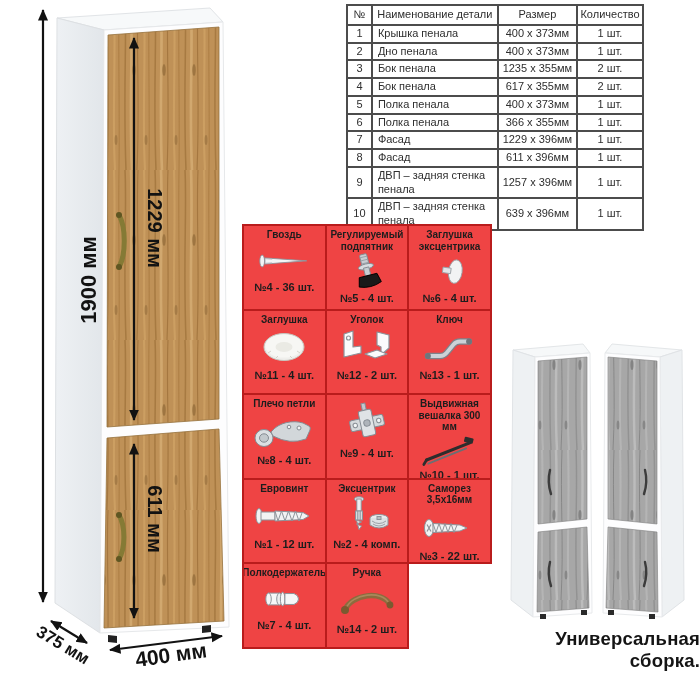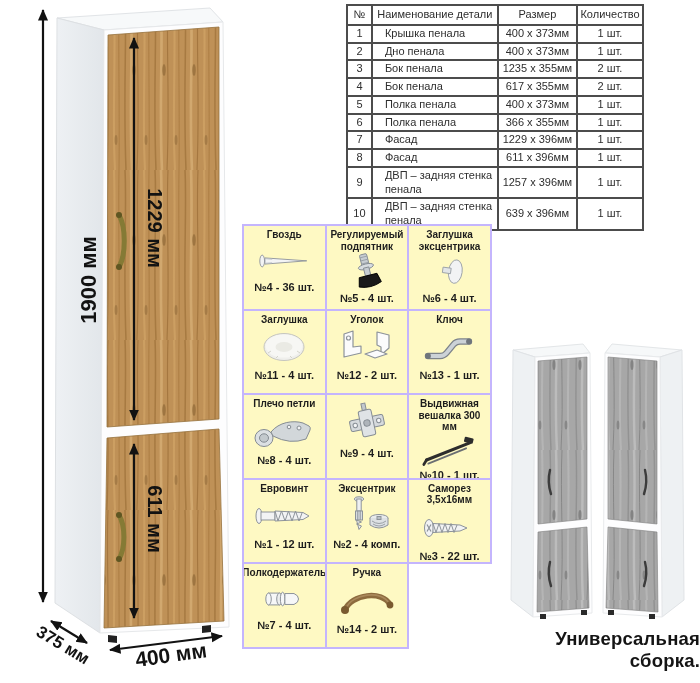--- a/index.html
+++ b/index.html
@@ -7,25 +7,25 @@
     width:700px;height:683px;position:relative;overflow:hidden;
     background:#ffffff;font-family:"Liberation Sans",sans-serif;color:#2b2b2b;
   }
   .abs{position:absolute;}
 
   
   #parts-table{left:346px;top:4px;width:298px;border-collapse:collapse;font-size:11px;line-height:1.25;color:#2e2e2e;}
   #parts-table td,#parts-table th{border:2px solid #4c4c4c;padding:1px 3px;font-weight:normal;}
   #parts-table th{text-align:center;padding:2px 2px;}
   #parts-table td.c{text-align:center;}
-  #parts-table td.l{text-align:left;padding-left:12px;}
+  #parts-table td.l{text-align:left;padding-left:5px;}
 
   
   #hardware-grid{left:243px;top:225px;display:grid;grid-template-columns:repeat(3,82.6px);grid-auto-rows:84.6px;}
-  .hw-cell{border:2px solid #c4b5fd;margin:-1px;background:#fef9c3;display:flex;flex-direction:column;align-items:center;justify-content:space-between;overflow:hidden;}
+  .hw-cell{border:2px solid #b91c1c;margin:-1px;background:#ef4444;display:flex;flex-direction:column;align-items:center;justify-content:space-between;overflow:hidden;}
   .hw-cell.empty{border:none;background:transparent;}
   .hw-name{font-size:10px;font-weight:bold;text-align:center;line-height:1.15;padding:3px 1px 0 1px;color:#1d1d1d;}
   .hw-icon{flex:1;display:flex;align-items:center;justify-content:center;}
   .hw-count{font-size:11px;font-weight:bold;text-align:center;padding-bottom:19px;color:#1d1d1d;}
 
   
   svg text{font-family:"Liberation Sans",sans-serif;font-weight:bold;fill:#121212;}
 
   
   #assembly-caption{left:490px;top:628px;width:210px;text-align:right;font-size:18.5px;font-weight:bold;color:#141414;letter-spacing:.2px;}

